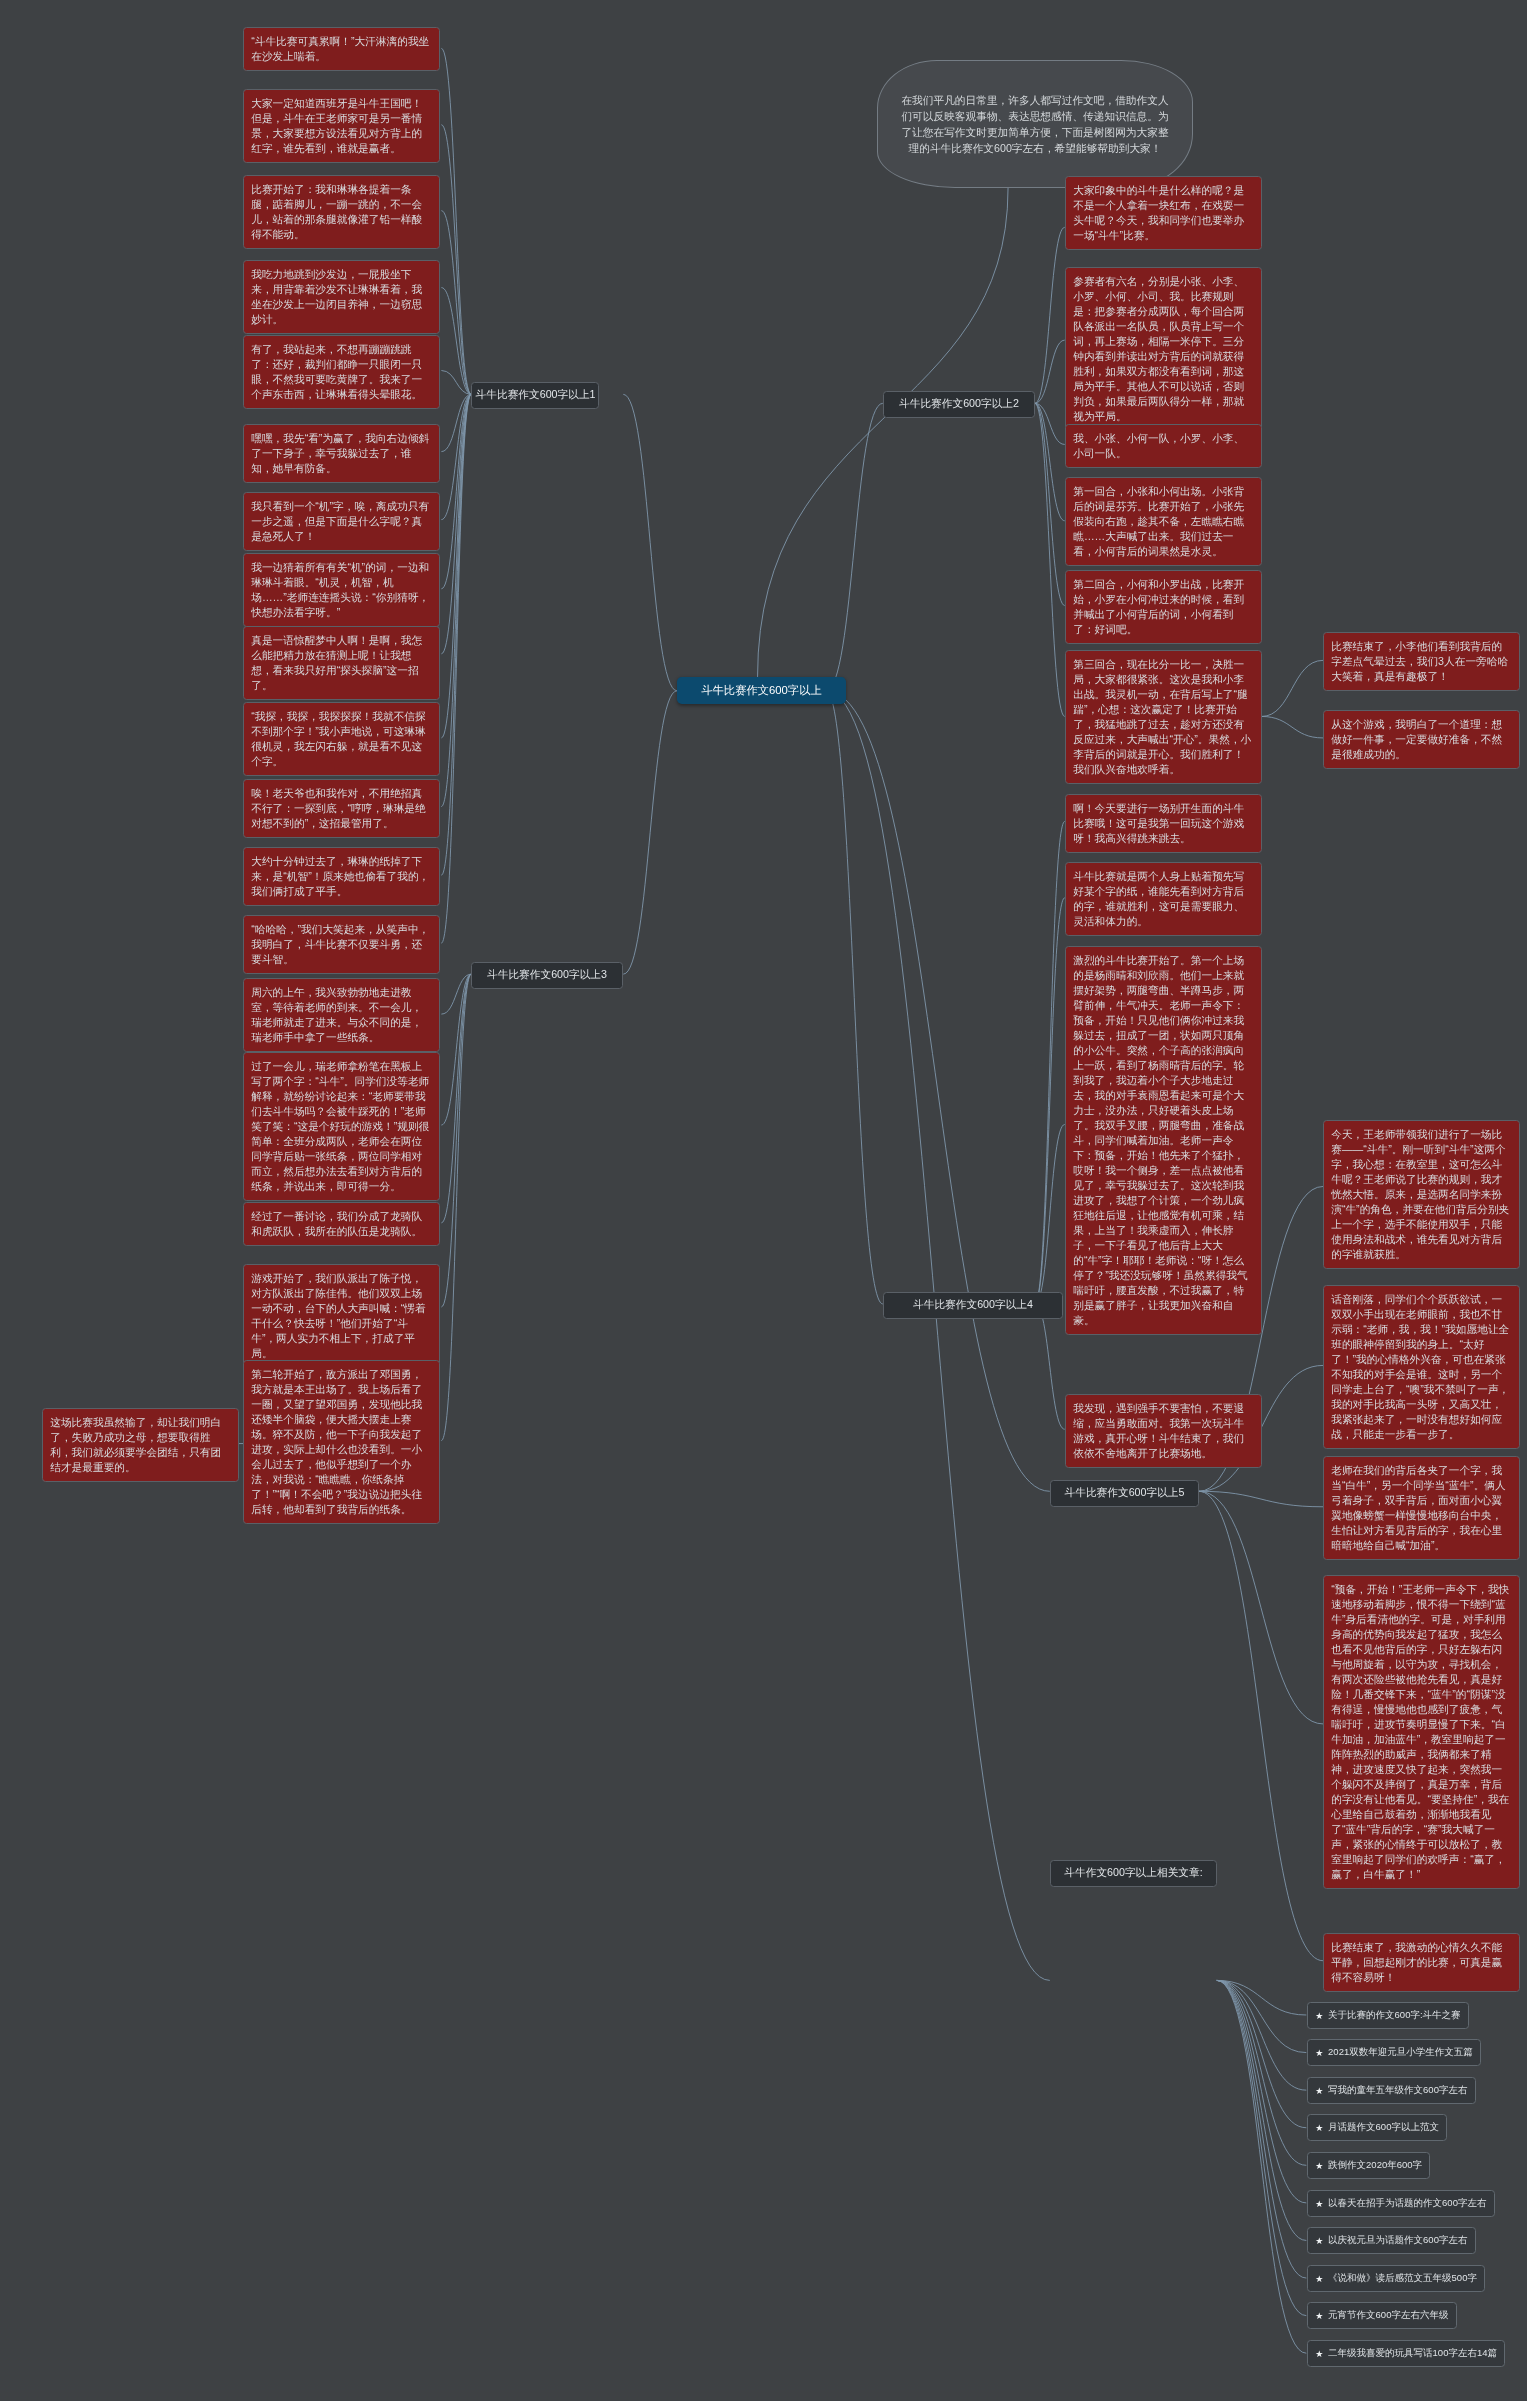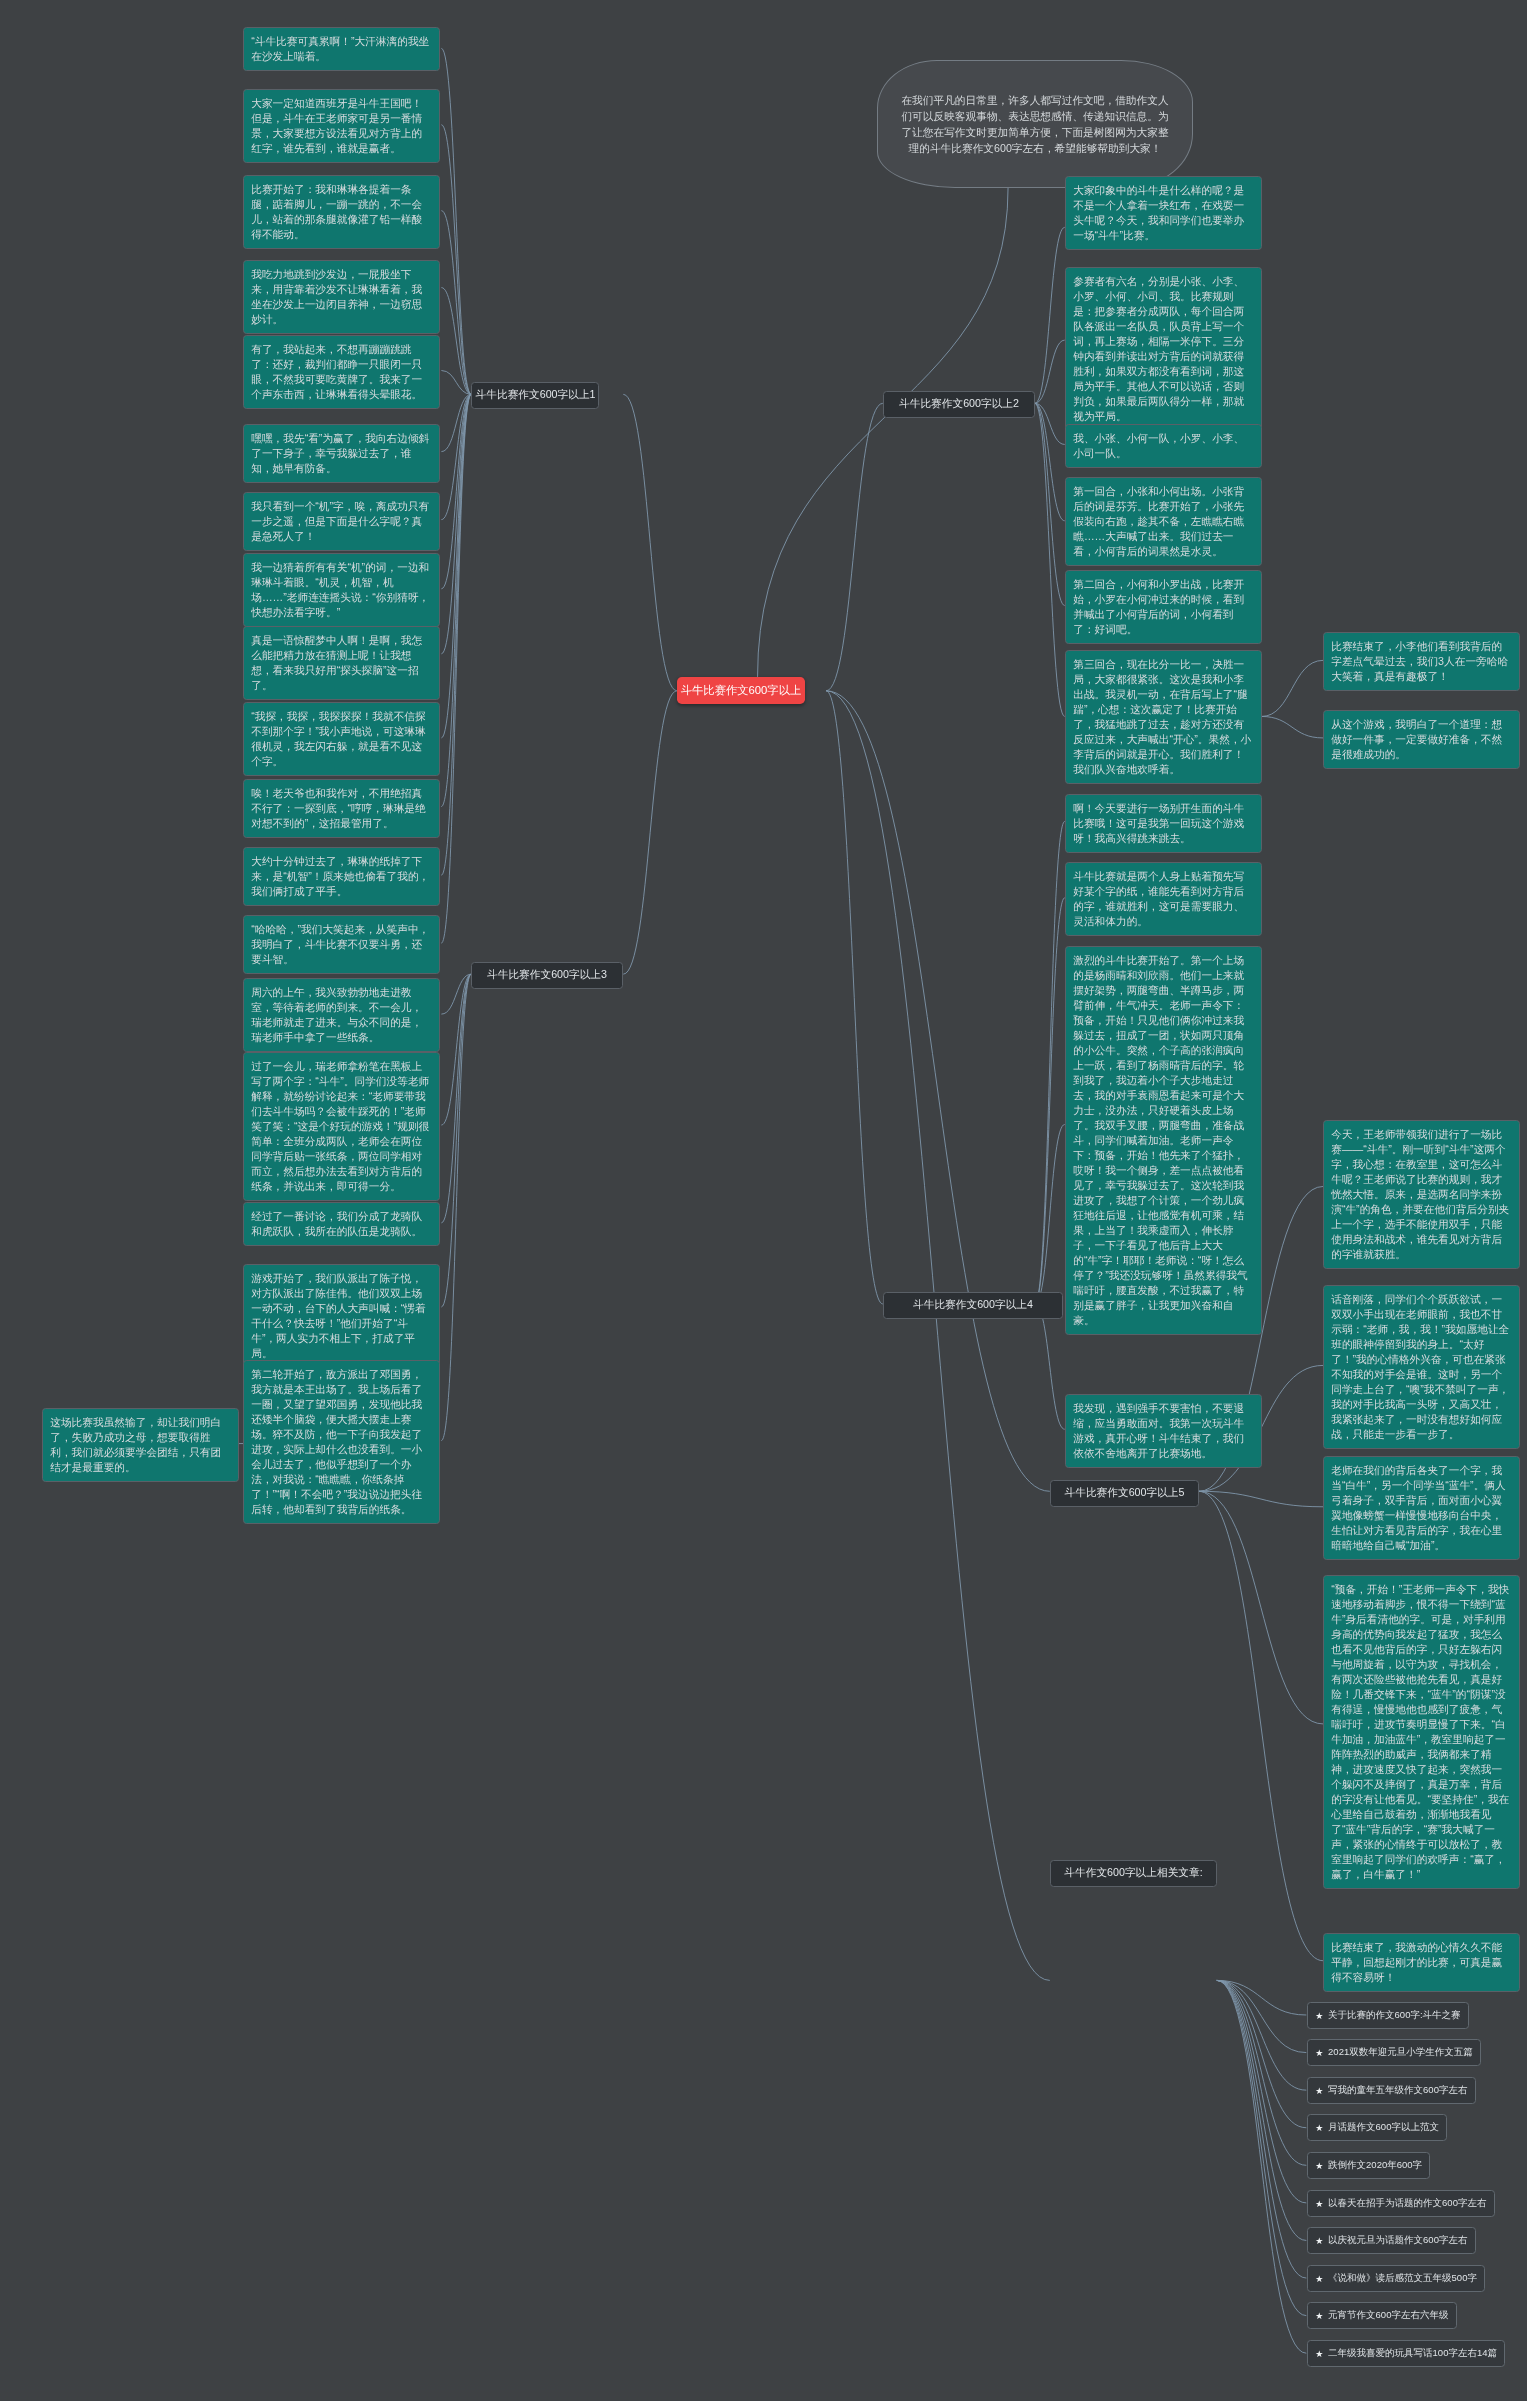--- a/index.html
+++ b/index.html
@@ -4,31 +4,31 @@
 <style>
   html,body { margin:0; padding:0; }
   body {
     width:1527px; height:2401px; position:relative; overflow:hidden;
     background:#3e4144;
     font-family:"Liberation Sans","DejaVu Sans",sans-serif;
   }
   #edges { position:absolute; left:0; top:0; }
   .box {
     position:absolute; width:197px; box-sizing:border-box;
-    background:#0f766e; border:0.6px solid #5a6067; border-radius:3.6px;
+    background:#7f1d1d; border:0.6px solid #5a6067; border-radius:3.6px;
     padding:6px 7.2px; font-size:10.7px; line-height:1.4; color:#d8dcdf;
   }
   .label {
     position:absolute; box-sizing:border-box;
     background:#2c3034; border:0.6px solid #5a6067; border-radius:3.6px;
     padding:5.4px 3.6px; font-size:10.7px; color:#e2e6e9; text-align:center; white-space:nowrap;
   }
   .center-node {
-    position:absolute; left:677px; top:677px; width:128px; height:27.4px;
-    background:#ef4444; border-radius:4.8px; color:#ffffff; font-size:11.3px;
+    position:absolute; left:677px; top:677px; width:169px; height:27.4px;
+    background:#0c4a6e; border-radius:4.8px; color:#ffffff; font-size:11.3px;
     display:flex; align-items:center; justify-content:center;
     box-shadow:0 1.2px 3.6px rgba(0,0,0,.35);
   }
   .bubble {
     position:absolute; left:877px; top:60px; width:316px; height:128px; box-sizing:border-box;
     background:#46494d; border:1.2px solid #747c84;
     border-radius:60px 72px 66px 78px / 48px 42px 54px 36px;
     padding:15.5px 23px; font-size:10.7px; line-height:1.5; color:#d6dadd;
     display:flex; align-items:center; text-align:center;
   }

